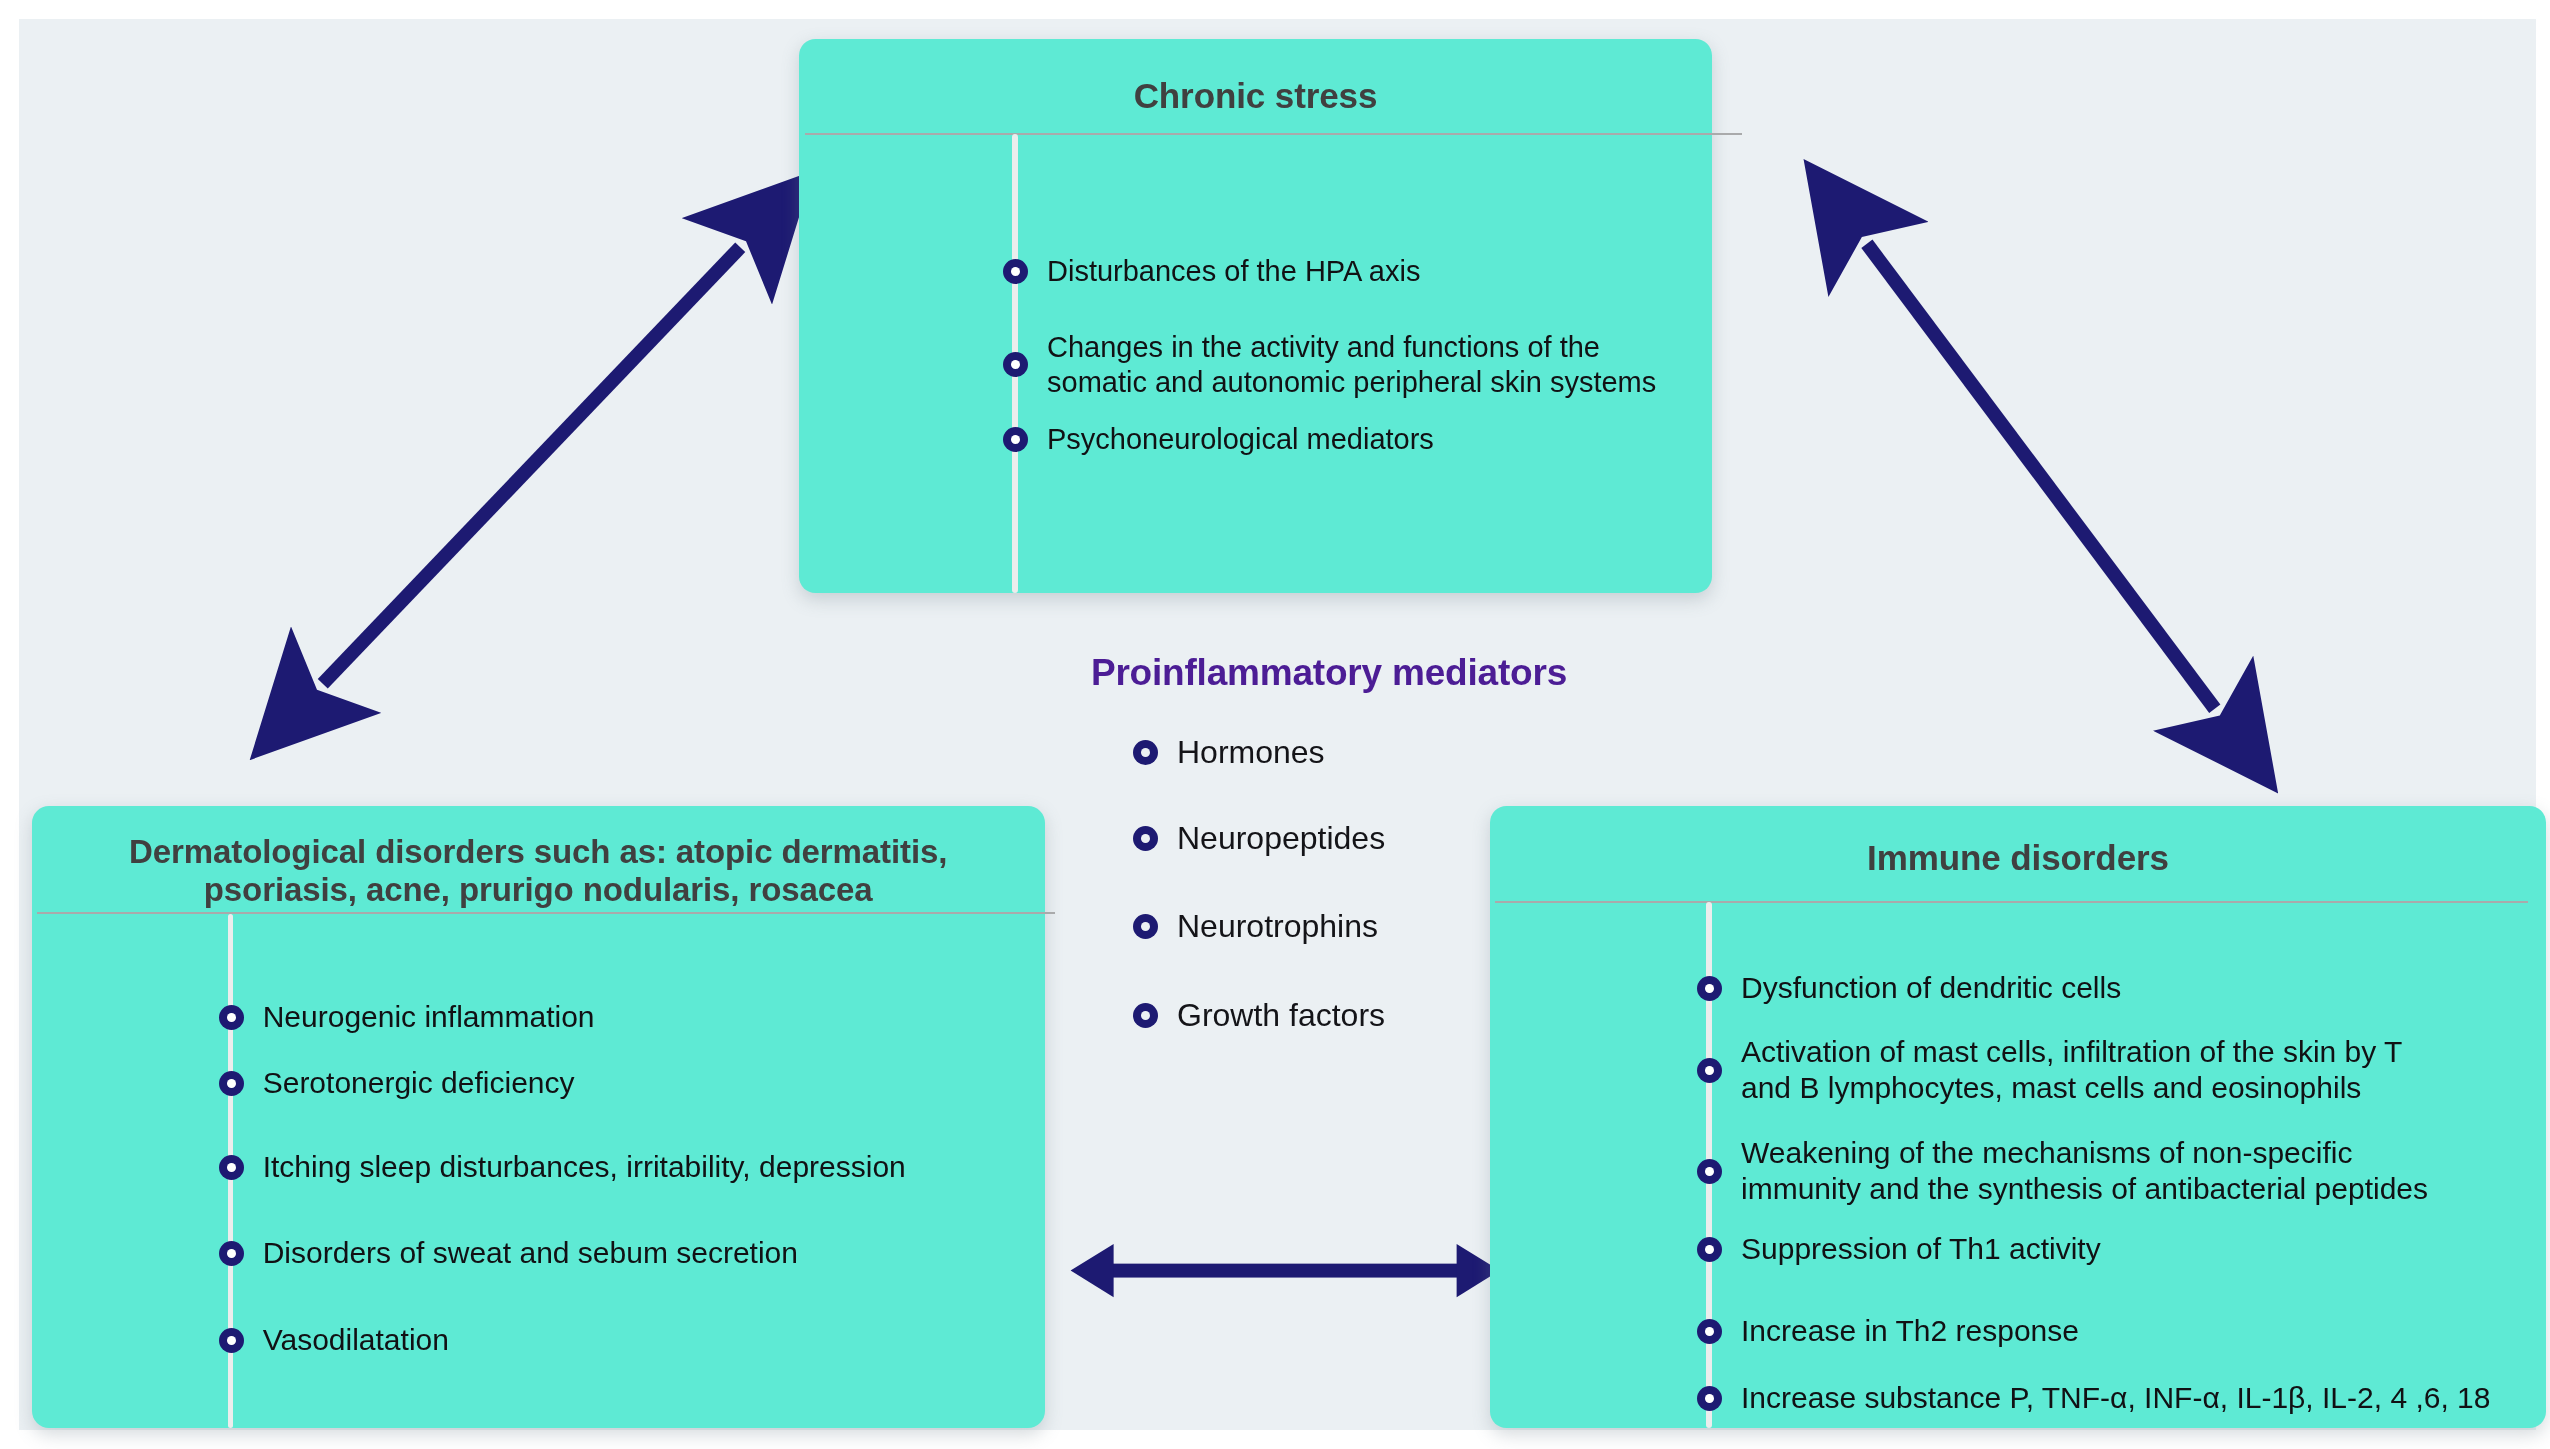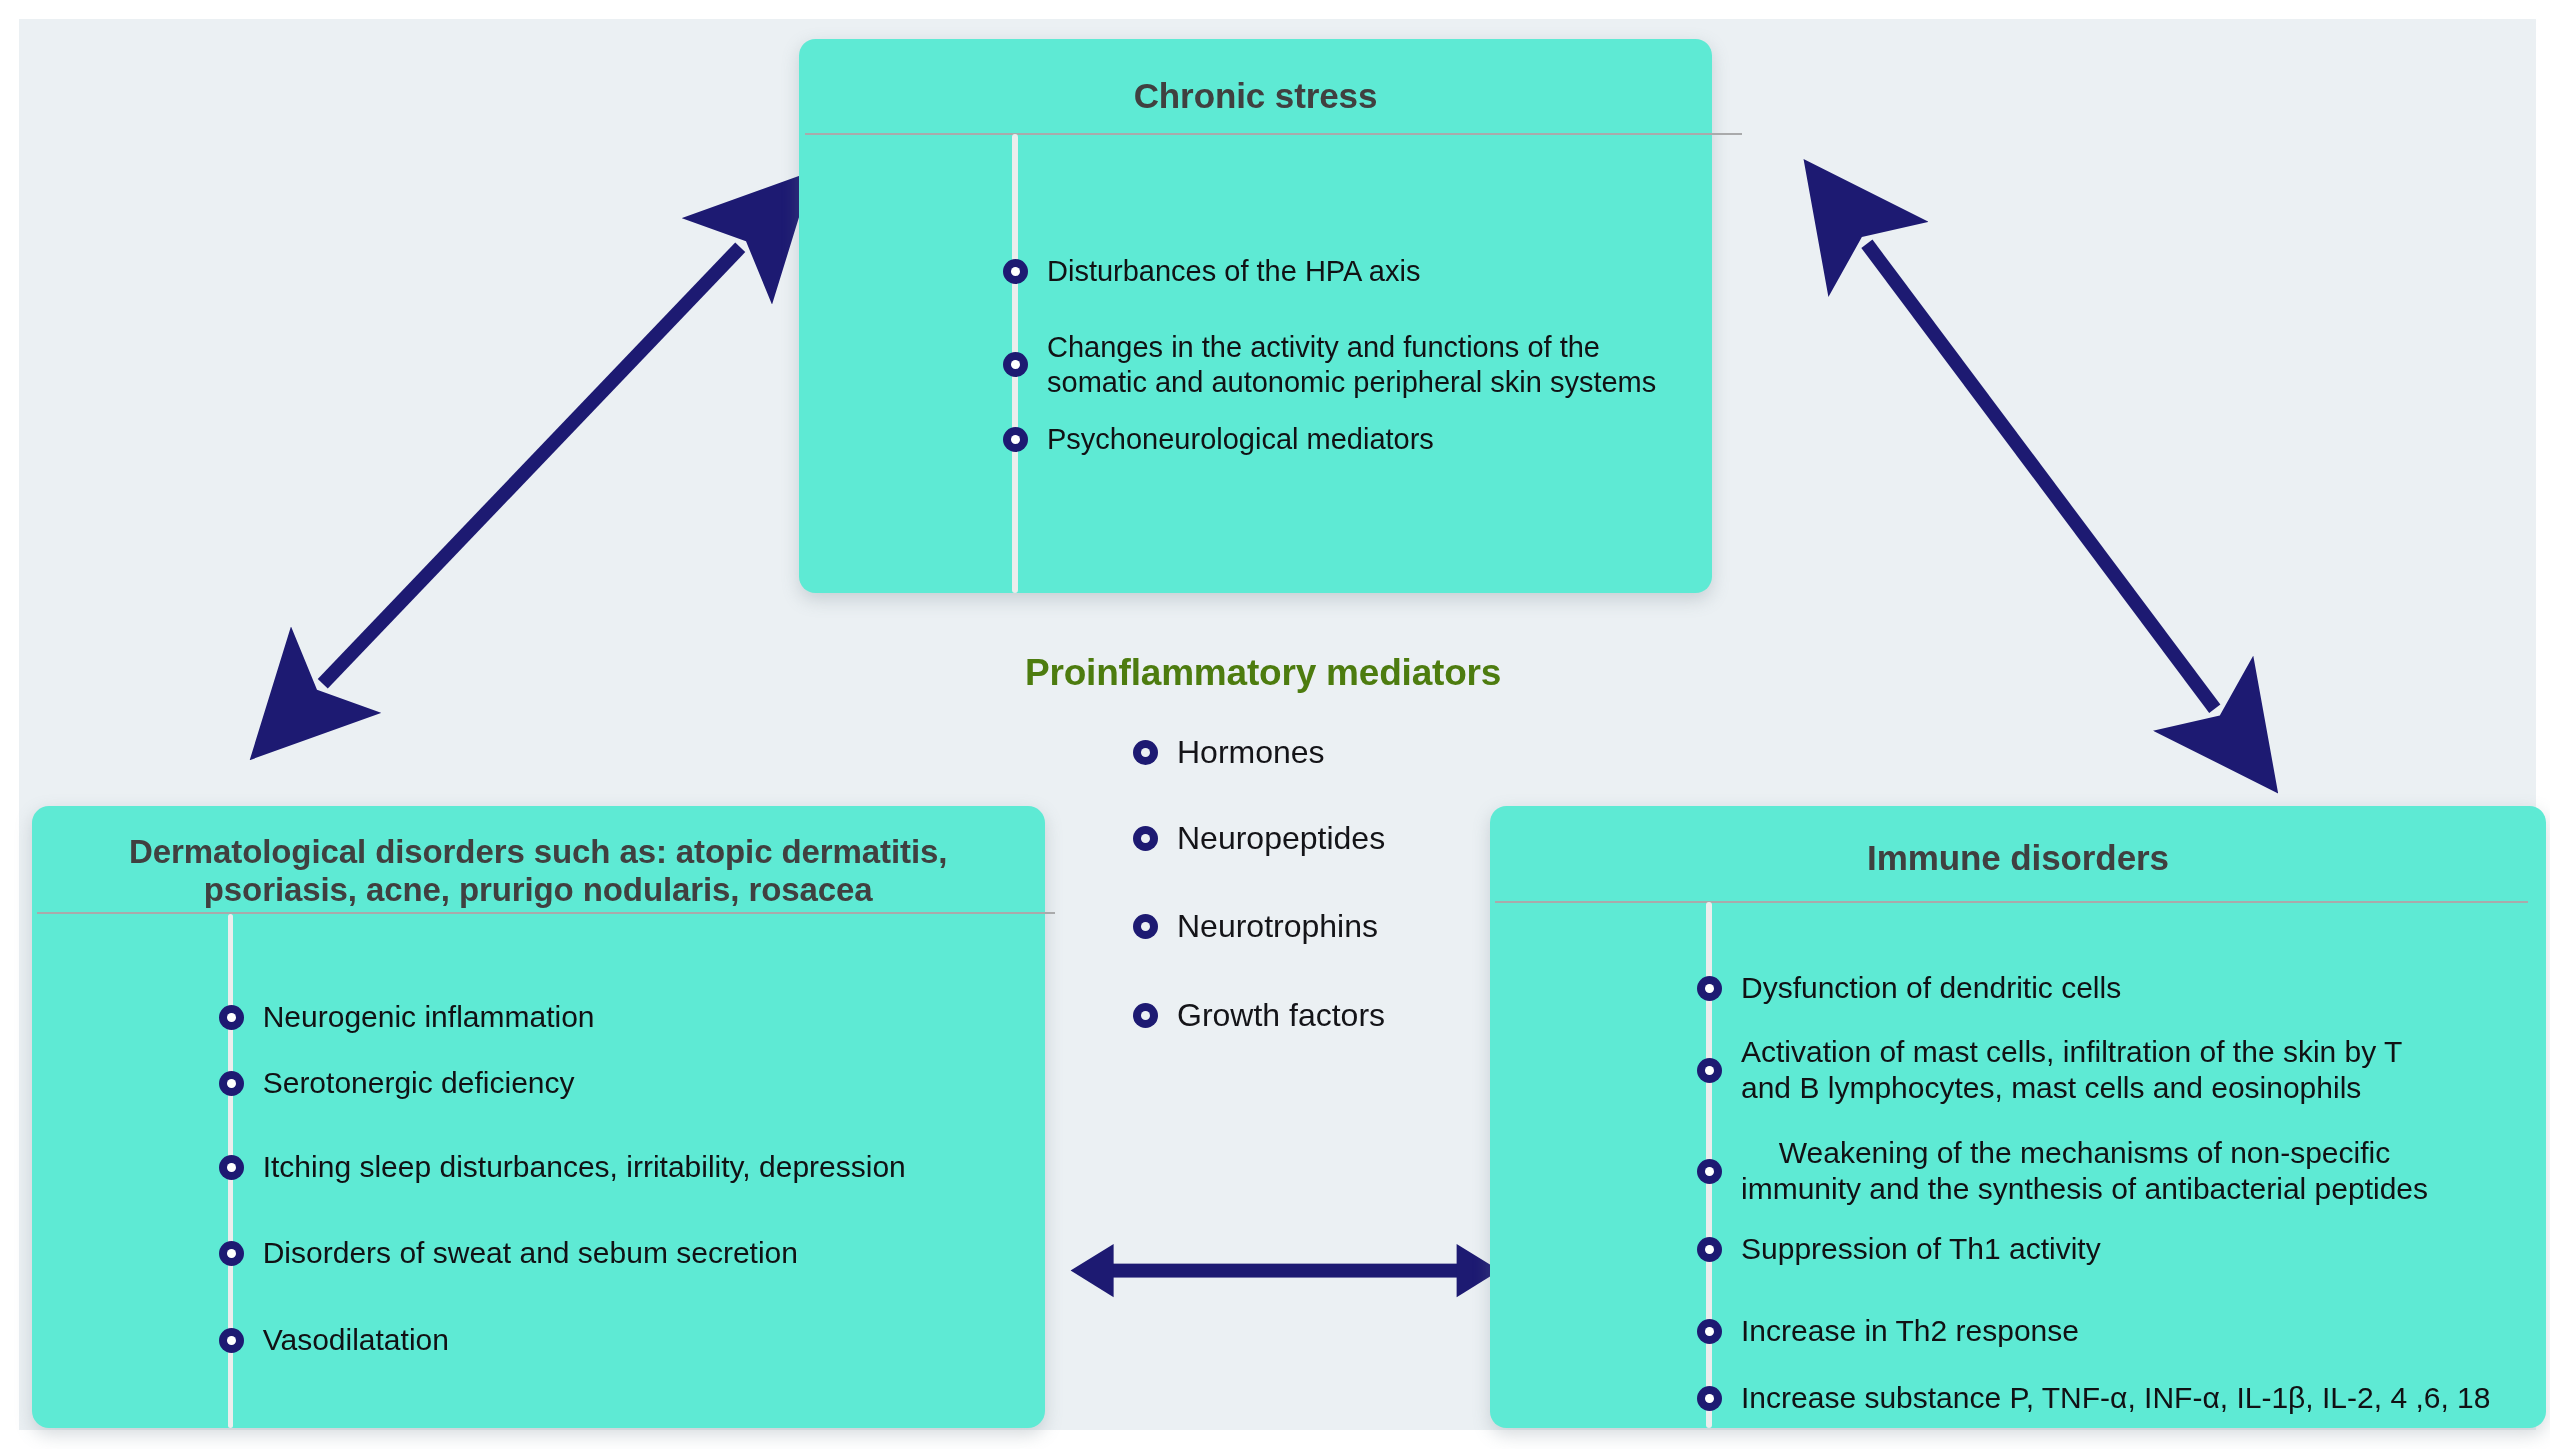--- a/index.html
+++ b/index.html
@@ -96,23 +96,24 @@
     left: 1006px;
     top: 633px;
     width: 608px;
     height: 392px;
   }
   #center-title {
     position: absolute;
     left: 0;
     top: 0;
     width: 608px;
+    text-align: center;
     font-size: 37px;
     font-weight: bold;
-    color: #4d7c0f;
+    color: #4c1d95;
     letter-spacing: -0.2px;
   }
   .center-item {
     position: absolute;
     left: 108px;
     display: flex;
     align-items: center;
   }
   .center-item .c-bullet {
     position: relative;
@@ -276,21 +277,21 @@
       </div>
 
       <div class="tl-item" style="left:0; top:132px; width:1028px;">
         <span class="bullet" style="left:207px;"></span>
         <span class="tl-text" style="margin-left:251px; font-size:30px;">Activation of mast cells, infiltration of the skin by T
 and B lymphocytes, mast cells and eosinophils</span>
       </div>
 
       <div class="tl-item" style="left:0; top:233px; width:1028px;">
         <span class="bullet" style="left:207px;"></span>
-        <span class="tl-text" style="margin-left:251px; font-size:30px;text-align:center;">Weakening of the mechanisms of non-specific
+        <span class="tl-text" style="margin-left:251px; font-size:30px;">Weakening of the mechanisms of non-specific
 immunity and the synthesis of antibacterial peptides</span>
       </div>
 
       <div class="tl-item" style="left:0; top:329px; width:1028px;">
         <span class="bullet" style="left:207px;"></span>
         <span class="tl-text" style="margin-left:251px; font-size:30px;">Suppression of Th1 activity</span>
       </div>
 
       <div class="tl-item" style="left:0; top:411px; width:1028px;">
         <span class="bullet" style="left:207px;"></span>

